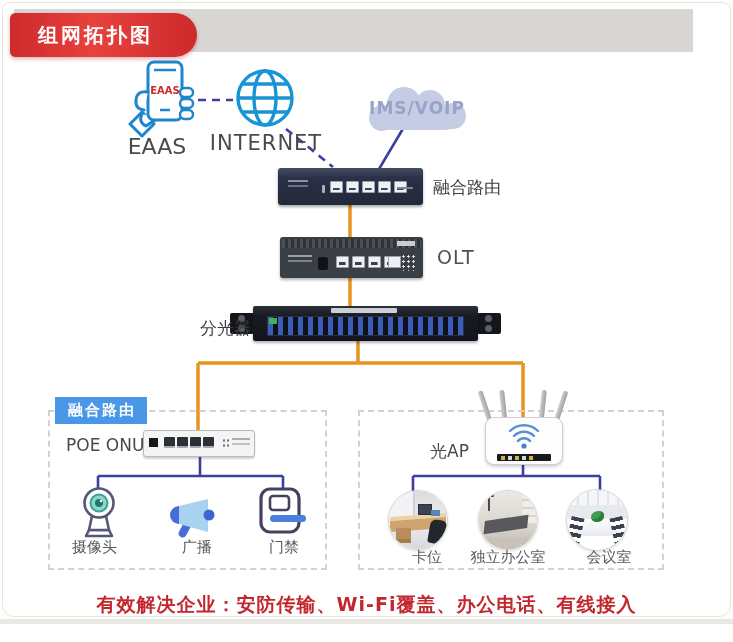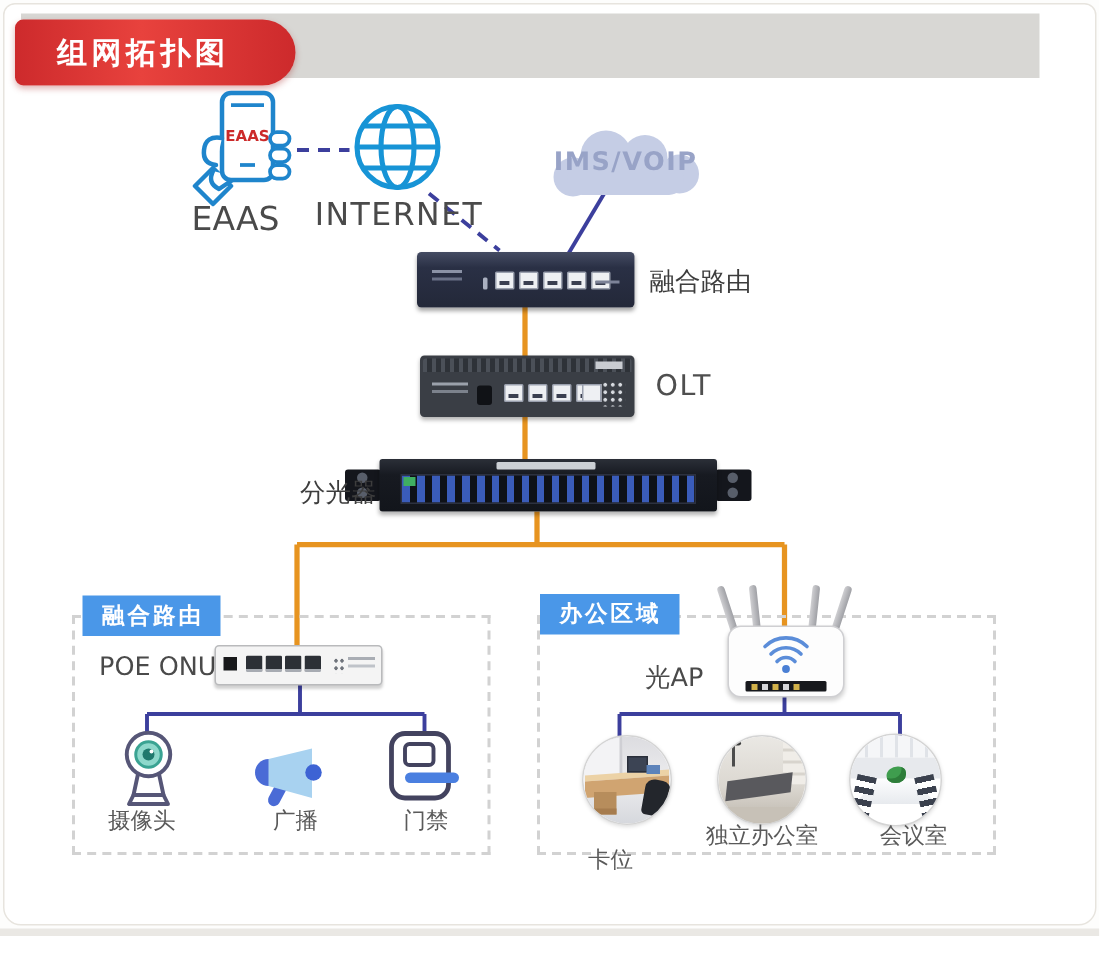--- a/index.html
+++ b/index.html
@@ -253,21 +253,20 @@
   <div class="splitter">
     <span class="sticker"></span>
     <span class="ports"></span>
     <span class="green"></span>
   </div>
   <div class="lbl" style="left:200px;top:317px;font-size:17px;color:#3d3d3d;">分光器</div>
 
   <div class="zone public"></div>
   <div class="zone office"></div>
   <div class="zone-tab public">融合路由</div>
-  <div class="zone-tab office">办公区域</div>
 
   <div class="lbl" style="left:66px;top:435px;font-size:17px;">POE ONU</div>
   <div class="onu">
     <span class="sq"></span>
     <span class="ports">
         <i></i>
         <i></i>
         <i></i>
         <i></i>
       </span>
@@ -330,21 +329,21 @@
   <div class="photo ph1">
     <div class="s1-bg"></div>
       <div class="s1-panel"></div>
       <div class="s1-desktop"></div>
     <div class="s1-desk"></div>
       <div class="s1-drawer"></div>
       <div class="s1-monitor"></div>
     <div class="s1-laptop"></div>
       <div class="s1-chair"></div>
   </div>
-  <div class="lbl" style="left:392px;top:548px;width:50px;text-align:left;font-size:15px;color:#5a5a5a;margin-top:16px;">卡位</div>
+  <div class="lbl" style="left:392px;top:548px;width:50px;text-align:right;font-size:15px;color:#5a5a5a;">卡位</div>
 
   <div class="photo ph2">
     <div class="s2-bg"></div>
       <div class="s2-shelf"></div>
       <div class="s2-lamp"></div>
     <div class="s2-lamphead"></div>
       <div class="s2-floor"></div>
       <div class="s2-desk"></div>
   </div>
   <div class="lbl" style="left:462px;top:548px;width:92px;text-align:center;font-size:15px;color:#5a5a5a;">独立办公室</div>
@@ -352,13 +351,14 @@
   <div class="photo ph3">
     <div class="s3-ceil"></div>
       <div class="s3-wall"></div>
       <div class="s3-table"></div>
     <div class="s3-chl"></div>
       <div class="s3-chr"></div>
       <div class="s3-plant"></div>
   </div>
   <div class="lbl" style="left:570px;top:548px;width:54px;text-align:center;font-size:15px;color:#5a5a5a;margin-left:12px;">会议室</div>
 
+  <div class="footer-text">有效解决企业：安防传输、Wi-Fi覆盖、办公电话、有线接入</div>
 </div>
 
 </body></html>

